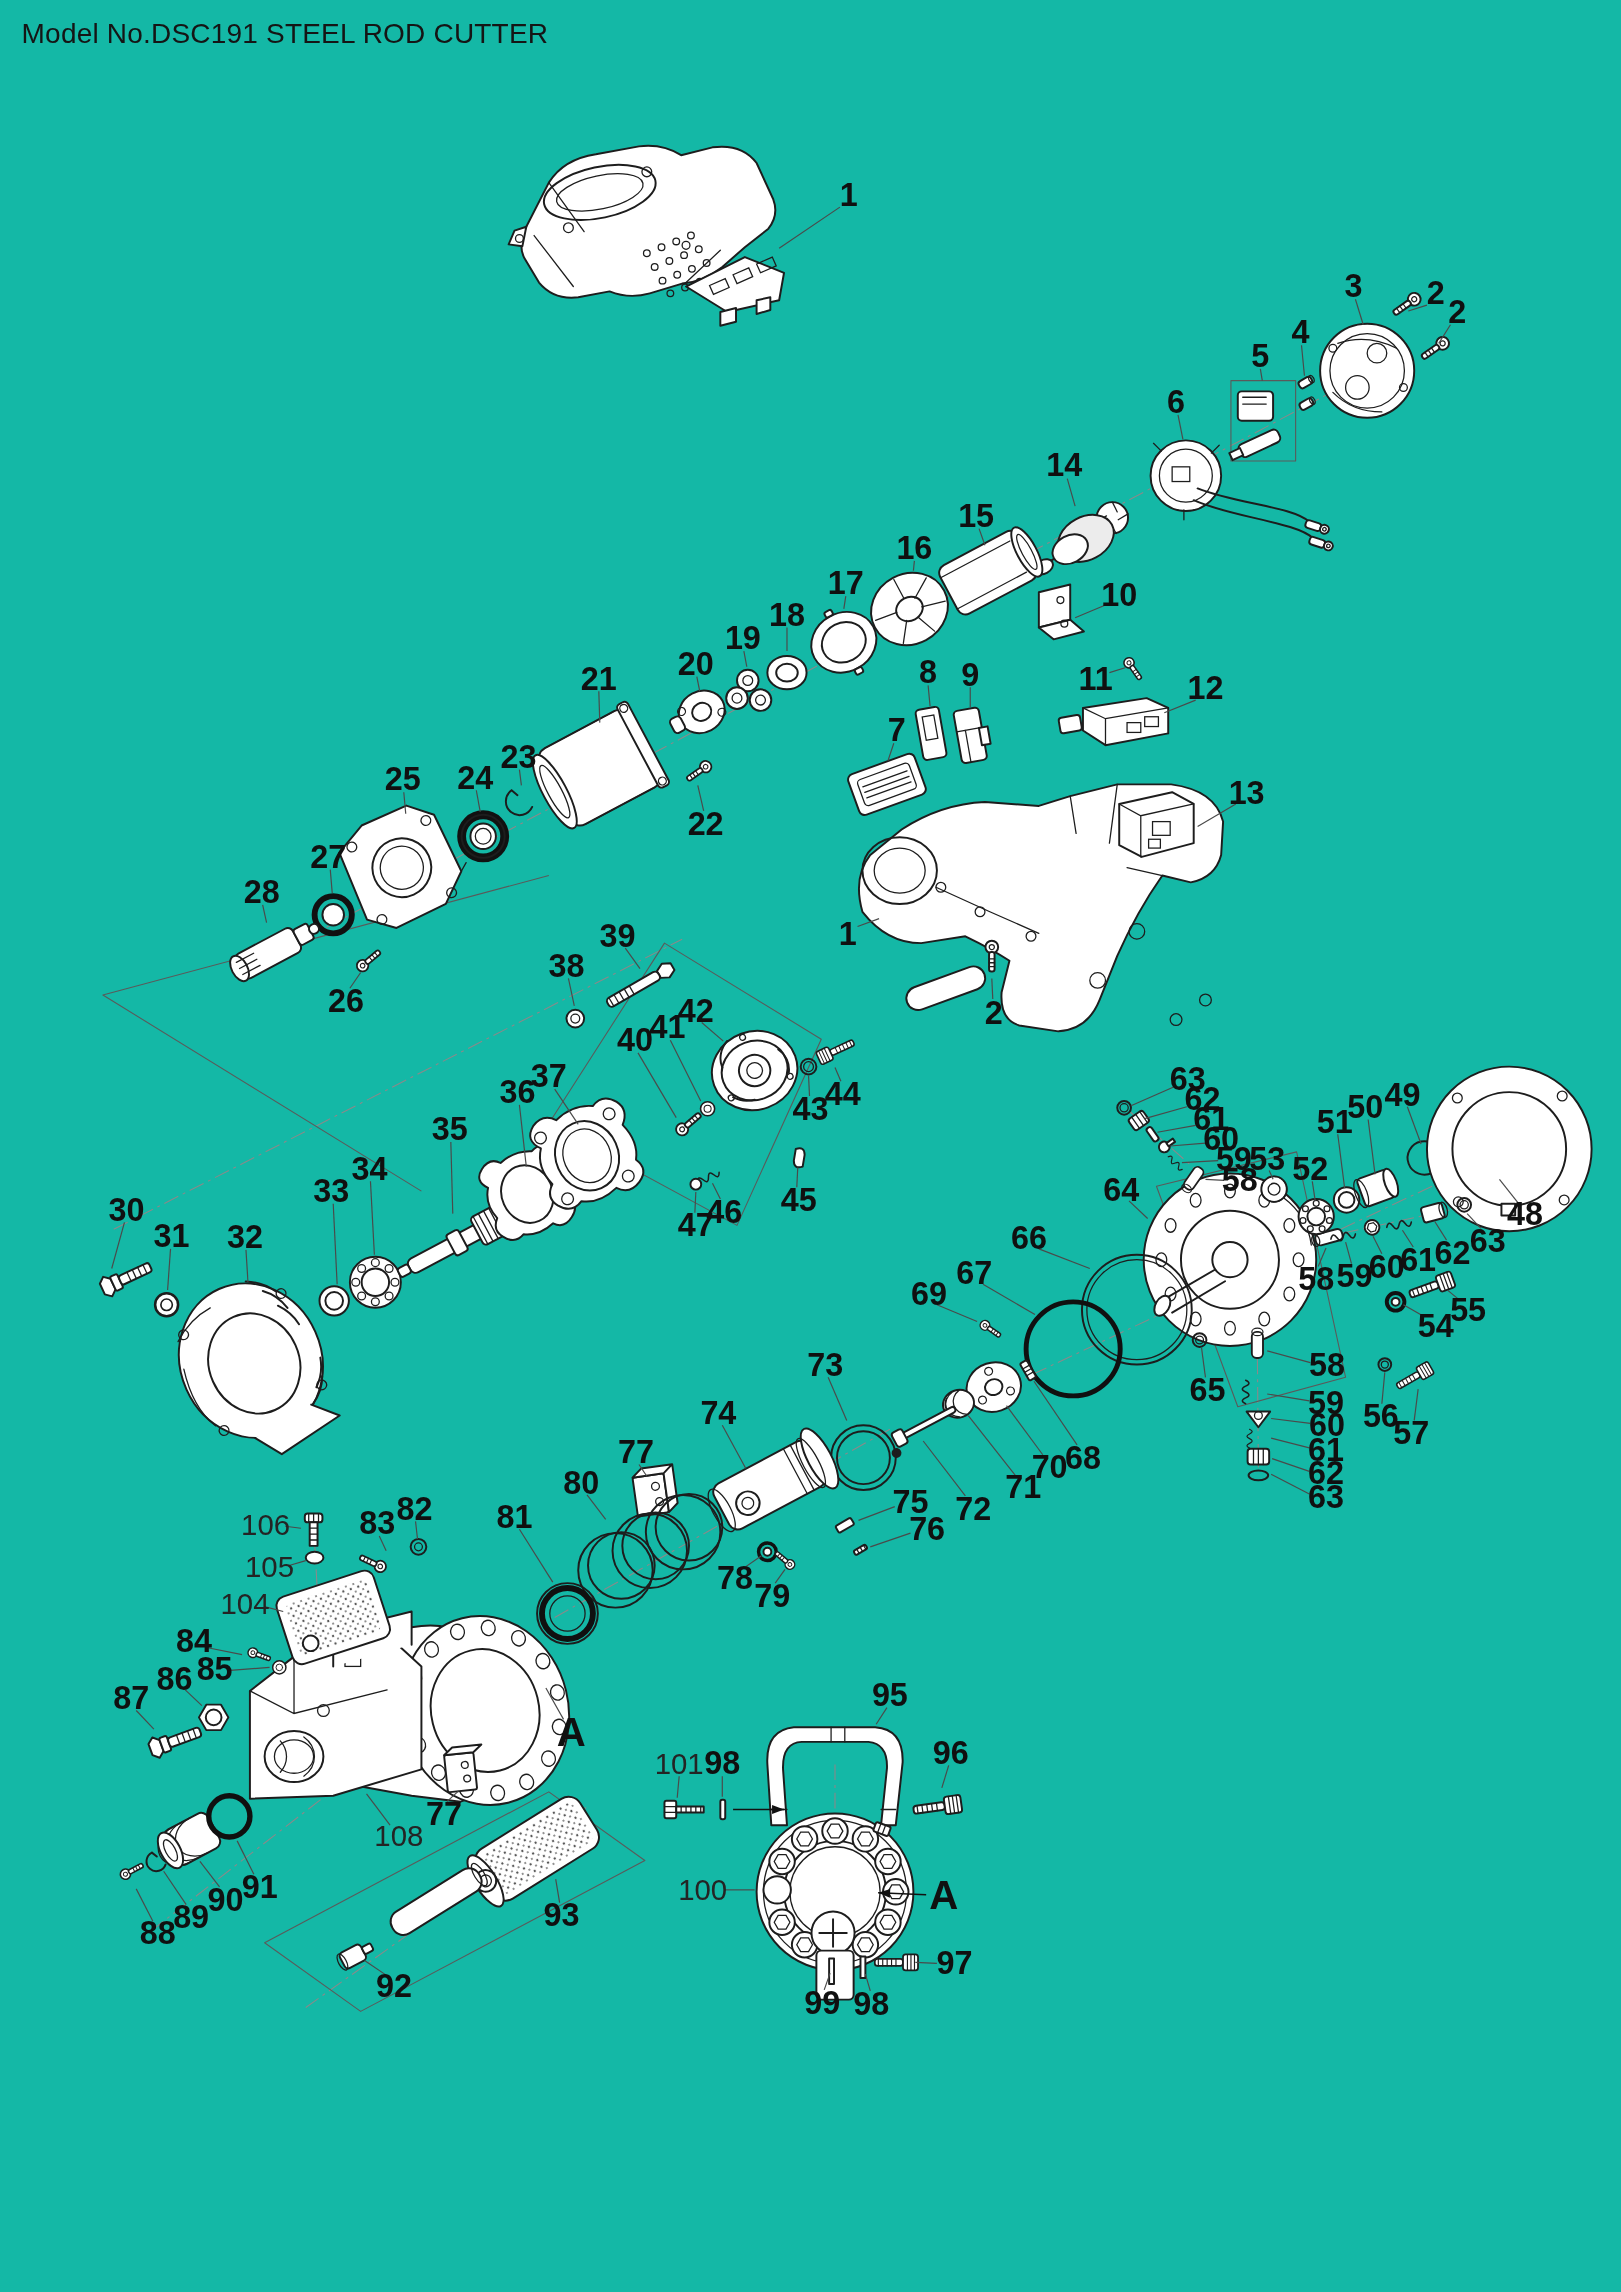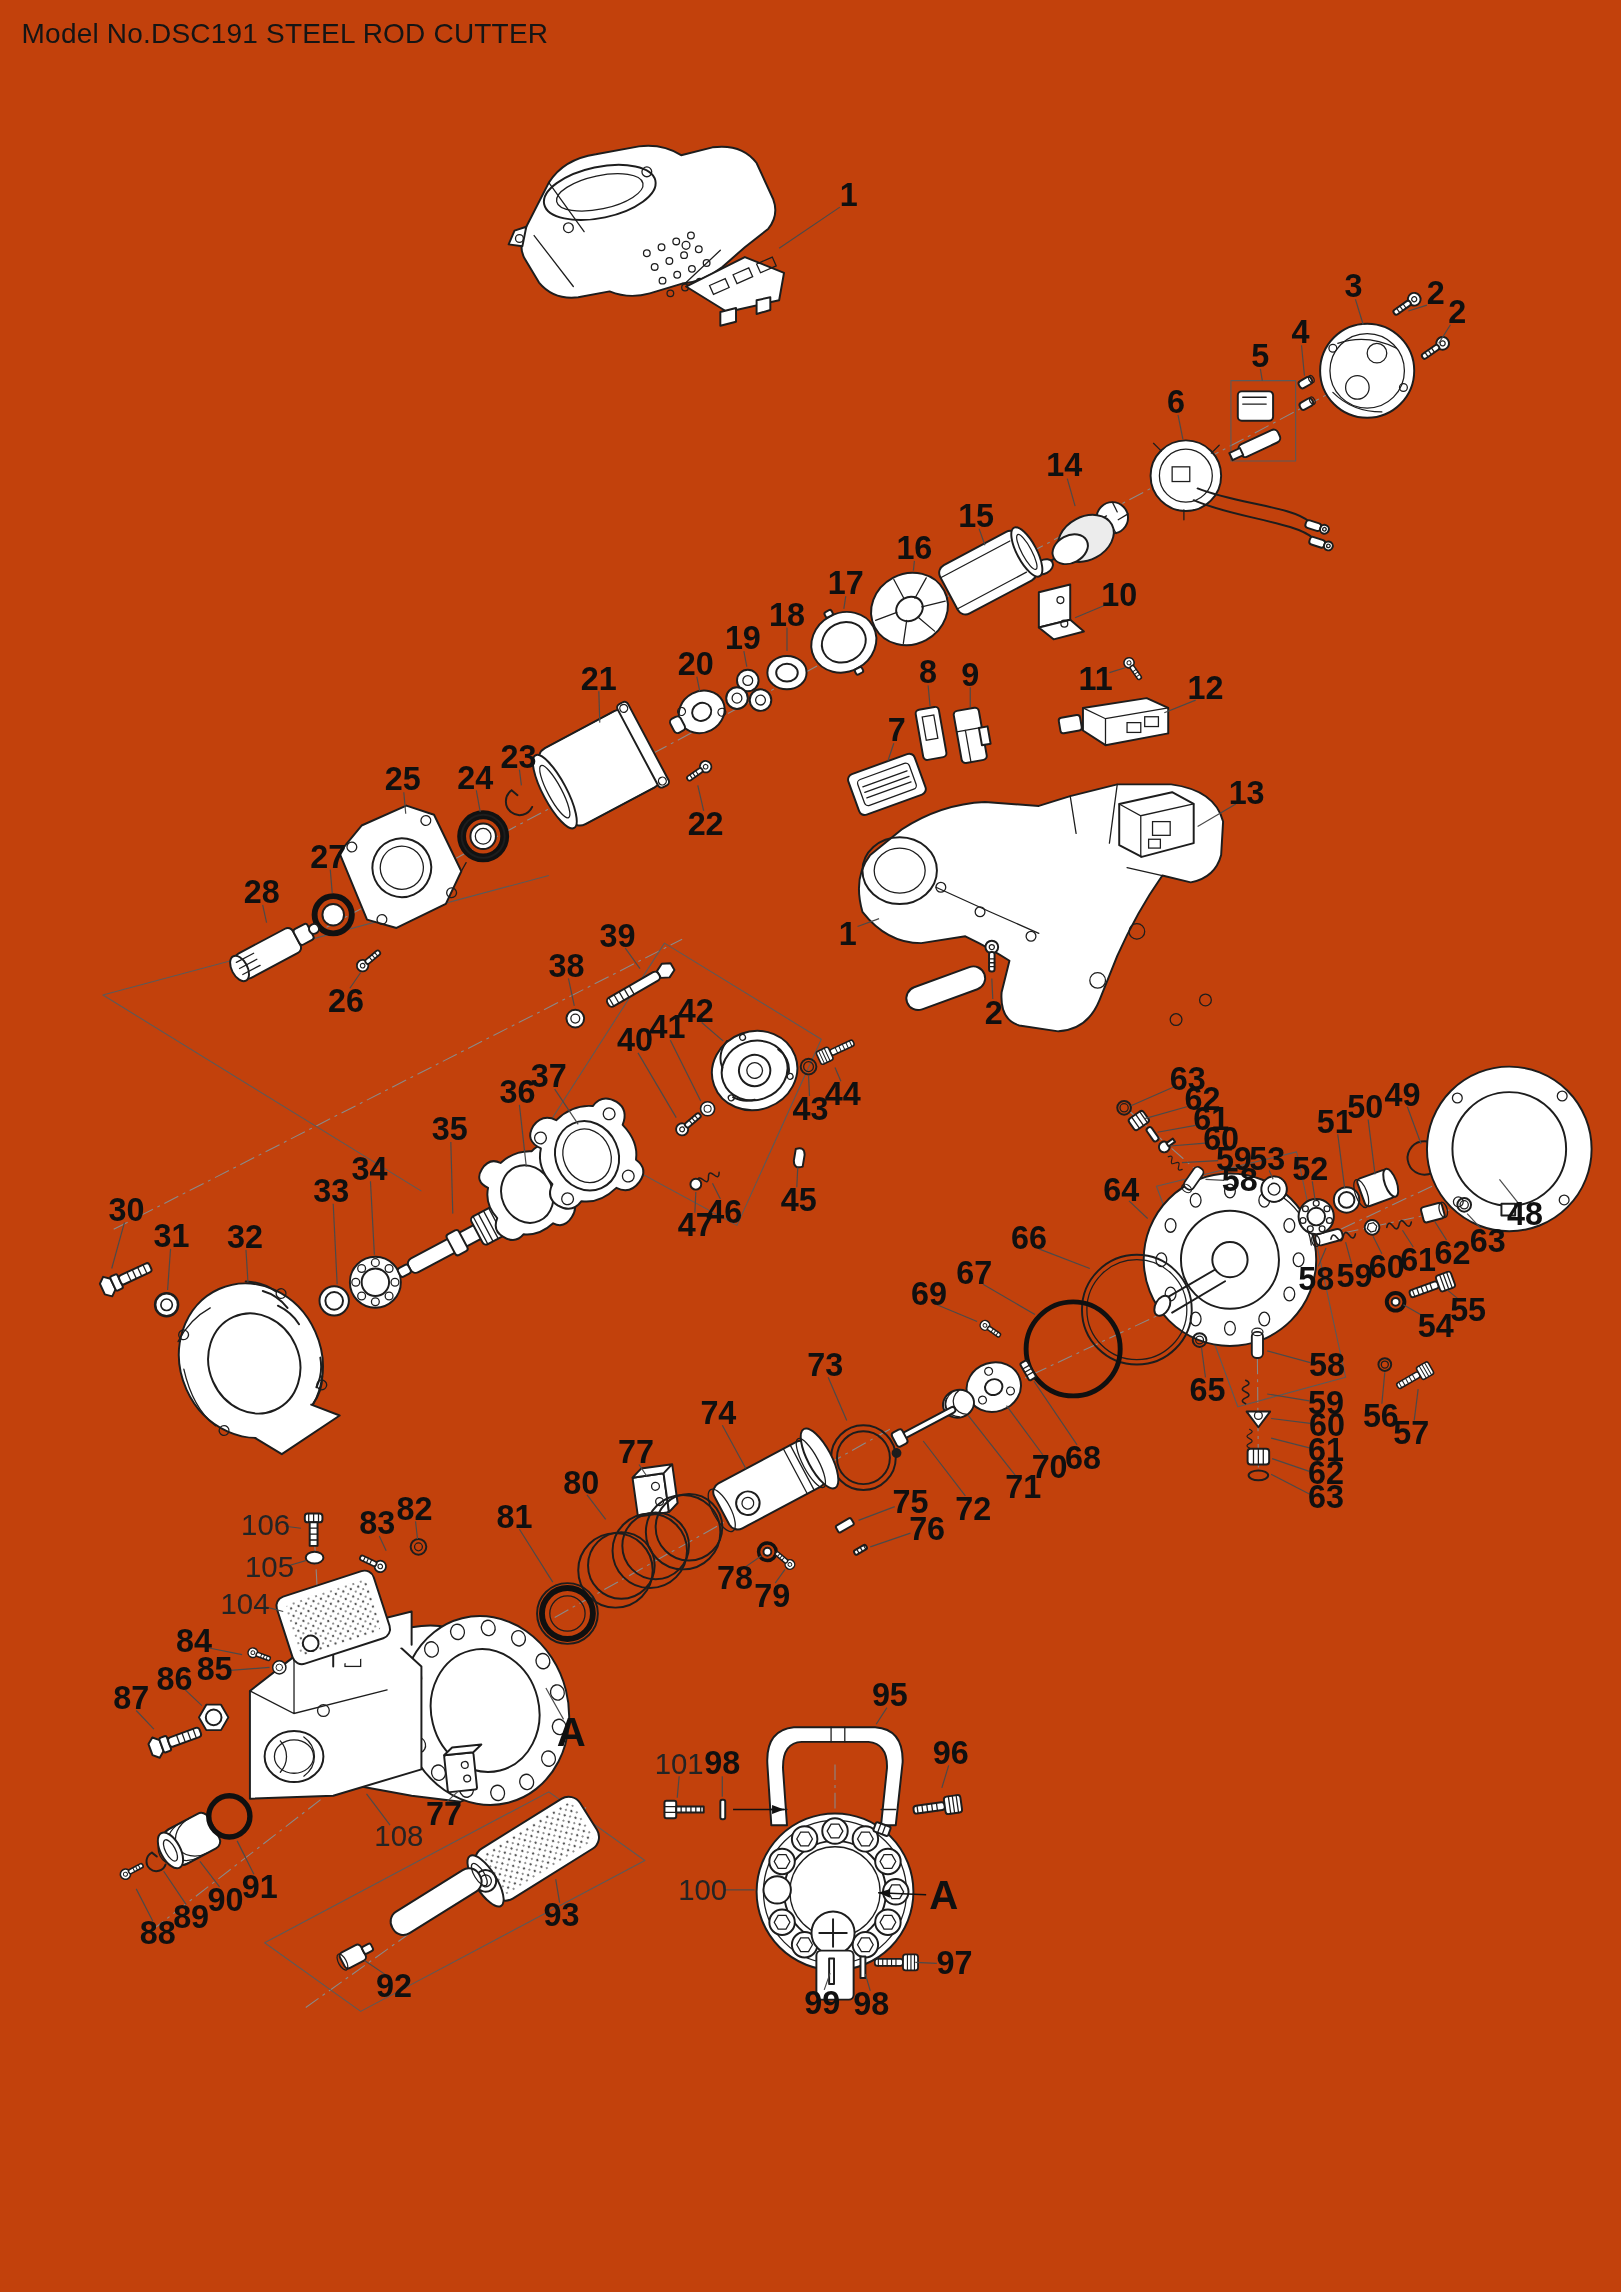--- a/index.html
+++ b/index.html
@@ -1,17 +1,17 @@
 <!DOCTYPE html>
 <html><head>
 <meta charset="utf-8">
 <style>
   html,body{margin:0;padding:0;background:#ffffff;}
   body{width:1621px;height:2293px;position:relative;font-family:"Liberation Sans",sans-serif;}
-  #page{position:absolute;inset:0;background:#c2410c;}
+  #page{position:absolute;inset:0;background:#14b8a6;}
   #title{position:absolute;left:21.6px;top:17.6px;font-size:28px;font-weight:500;color:#151515;letter-spacing:0.2px;}
   svg{position:absolute;left:0;top:0;}
   .s  {stroke:#1d1d1d;fill:none;stroke-width:2;stroke-linecap:round;stroke-linejoin:round;}
   .sw {stroke:#1d1d1d;fill:#ffffff;stroke-width:2;stroke-linecap:round;stroke-linejoin:round;}
   .sh {stroke:#1d1d1d;fill:#ececec;stroke-width:2;stroke-linejoin:round;}
   .d  {stroke:#1d1d1d;fill:none;stroke-width:1.3;stroke-linecap:round;}
   .dk {fill:#1d1d1d;stroke:none;}
   .blk{stroke:#101010;fill:none;}
   .axis{stroke:#8a8a8a;stroke-width:1.1;fill:none;stroke-dasharray:16 5 3 5;}
   .panel{stroke:#5a5a5a;stroke-width:1.1;fill:none;stroke-linejoin:round;}

